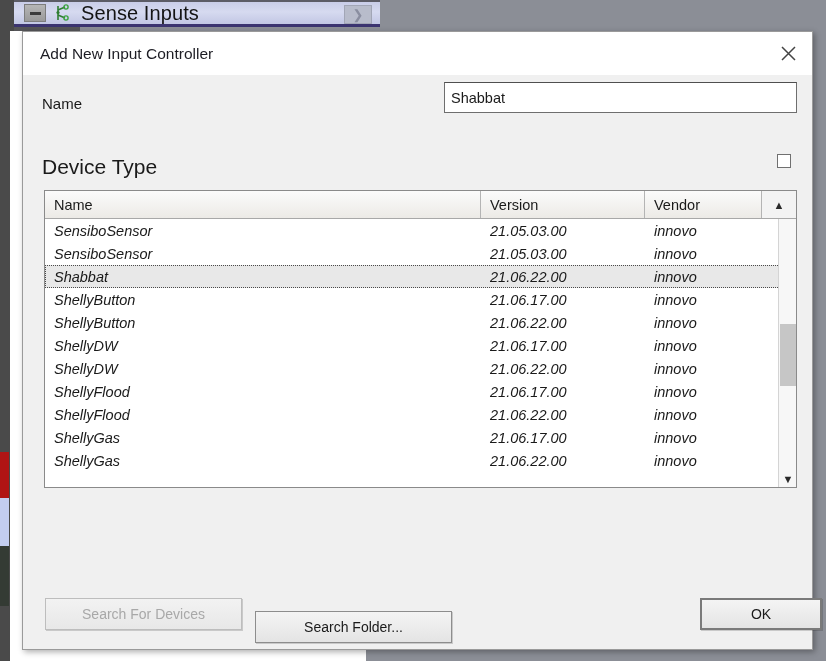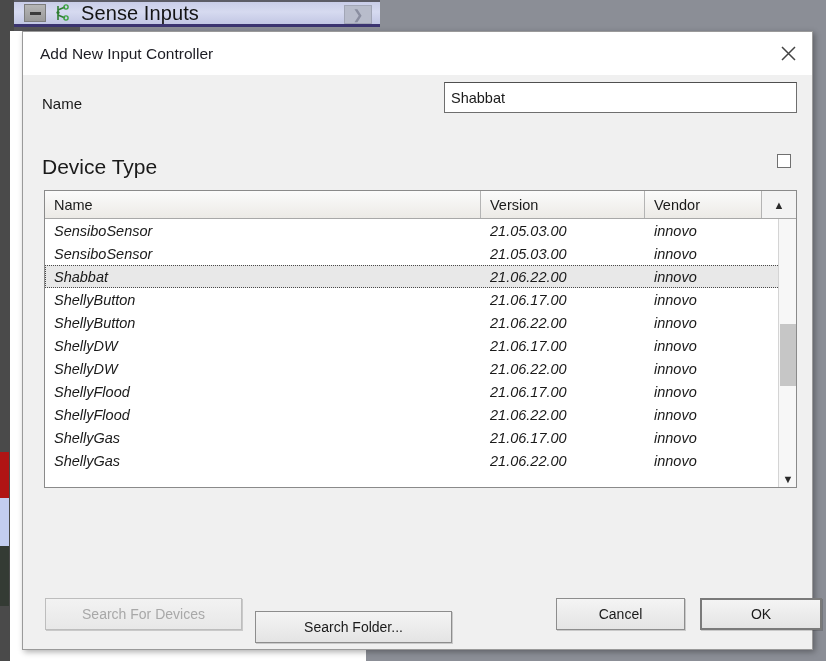--- a/index.html
+++ b/index.html
@@ -464,15 +464,14 @@
         </div>
       </div>
     <div id="device-list-scrollbar">
       <div id="scrollbar-thumb"></div>
       <div id="scrollbar-down-arrow">▼</div>
     </div>
   </div>
 
   <div class="dlg-button" id="search-for-devices-button">Search For Devices</div>
   <div class="dlg-button" id="search-folder-button">Search Folder...</div>
-  <div class="dlg-button" id="cancel-button">Cancel</div>
   <div class="dlg-button" id="ok-button">OK</div>
 </div>
 
 </body></html>

